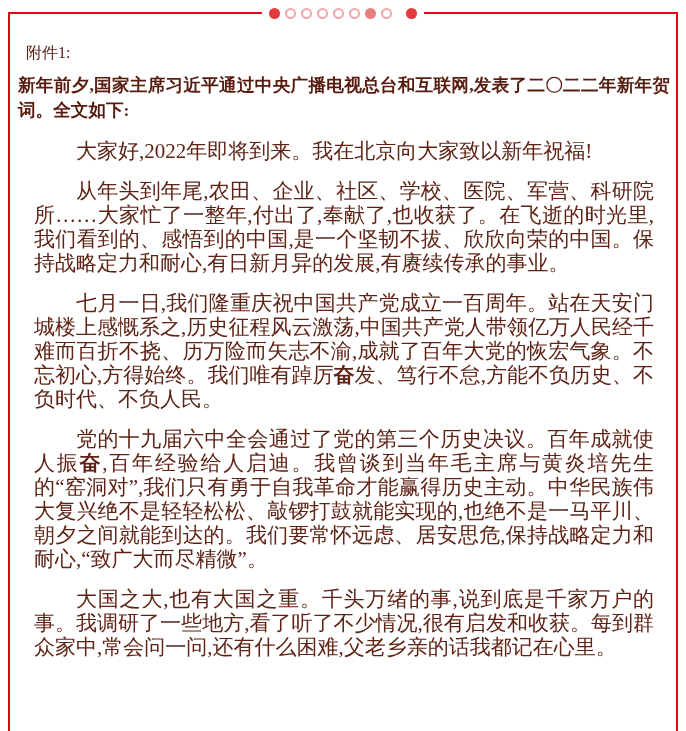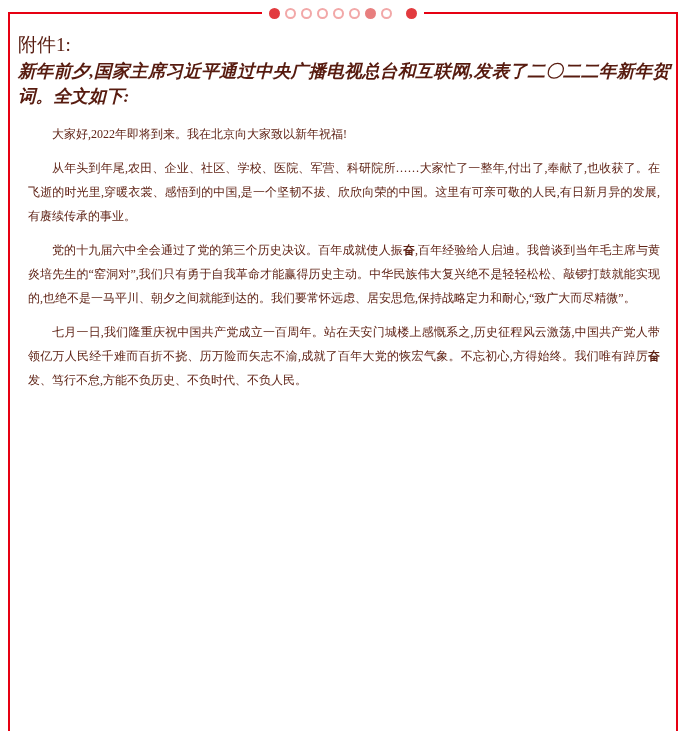--- a/index.html
+++ b/index.html
@@ -49,40 +49,39 @@
   }
   .dot.solid       { width: 11px; height: 11px; background: var(--dot-solid); }
   .dot.hollow      { width: 7px;  height: 7px;  border: 2px solid var(--dot-ring); background: #fff; }
   .dot.solid-light { width: 11px; height: 11px; background: var(--dot-light); }
   .dot.solid-end   { width: 11px; height: 11px; background: var(--dot-solid); margin-left: 9px; }
   .content {
     padding: 19px 6px 0 8px;
     color: var(--text-body);
   }
   .attachment-label {
-    font-size: 19px;
+    font-size: 16px;
     line-height: 24px;
     color: var(--text-head);
-    margin: 0;
+    margin: 8px;
   }
   .lead {
     font-size: 17.6px;
     line-height: 25px;
     font-weight: bold;
     color: var(--text-head);
     margin: 2px 0 0 0;
     text-align: justify;
-    font-style: italic;
   }
   .article {
     margin-top: 13px;
   }
   .para {
-    margin: 10px;
-    font-size: 12px;
+    margin: 16px;
+    font-size: 21px;
     line-height: 24px;
     color: var(--text-body);
     text-indent: 2em;
     text-align: justify;
   }
   .cjk-b { font-weight: bold; }
 </style>
 </head>
 <body>
 
@@ -96,18 +95,19 @@
       <span class="dot hollow"></span>
       <span class="dot solid-light"></span>
       <span class="dot hollow"></span>
       <span class="dot solid-end"></span>
     </div>
   <div class="content">
     <p class="attachment-label">附件1:</p>
     <p class="lead">新年前夕,国家主席习近平通过中央广播电视总台和互联网,发表了二〇二二年新年贺词。全文如下:</p>
     <div class="article">
         <p class="para">大家好,2022年即将到来。我在北京向大家致以新年祝福!</p>
-        <p class="para">从年头到年尾,农田、企业、社区、学校、医院、军营、科研院所……大家忙了一整年,付出了,奉献了,也收获了。在飞逝的时光里,穿暖衣裳、感悟到的中国,是一个坚韧不拔、欣欣向荣的中国。这里有可亲可敬的人民,有日新月异的发展,有赓续传承的事业。</p>
+        <p class="para">从年头到年尾,农田、企业、社区、学校、医院、军营、科研院所……大家忙了一整年,付出了,奉献了,也收获了。在飞逝的时光里,我们看到的、感悟到的中国,是一个坚韧不拔、欣欣向荣的中国。保持战略定力和耐心,有日新月异的发展,有赓续传承的事业。</p>
+        <p class="para">七月一日,我们隆重庆祝中国共产党成立一百周年。站在天安门城楼上感慨系之,历史征程风云激荡,中国共产党人带领亿万人民经千难而百折不挠、历万险而矢志不渝,成就了百年大党的恢宏气象。不忘初心,方得始终。我们唯有踔厉<b class="cjk-b">奋</b>发、笃行不怠,方能不负历史、不负时代、不负人民。</p>
         <p class="para">党的十九届六中全会通过了党的第三个历史决议。百年成就使人振<b class="cjk-b">奋</b>,百年经验给人启迪。我曾谈到当年毛主席与黄炎培先生的“窑洞对”,我们只有勇于自我革命才能赢得历史主动。中华民族伟大复兴绝不是轻轻松松、敲锣打鼓就能实现的,也绝不是一马平川、朝夕之间就能到达的。我们要常怀远虑、居安思危,保持战略定力和耐心,“致广大而尽精微”。</p>
-        <p class="para">七月一日,我们隆重庆祝中国共产党成立一百周年。站在天安门城楼上感慨系之,历史征程风云激荡,中国共产党人带领亿万人民经千难而百折不挠、历万险而矢志不渝,成就了百年大党的恢宏气象。不忘初心,方得始终。我们唯有踔厉<b class="cjk-b">奋</b>发、笃行不怠,方能不负历史、不负时代、不负人民。</p>
+        <p class="para">大国之大,也有大国之重。千头万绪的事,说到底是千家万户的事。我调研了一些地方,看了听了不少情况,很有启发和收获。每到群众家中,常会问一问,还有什么困难,父老乡亲的话我都记在心里。</p>
       </div>
   </div>
 </div>
 
 </body></html>

